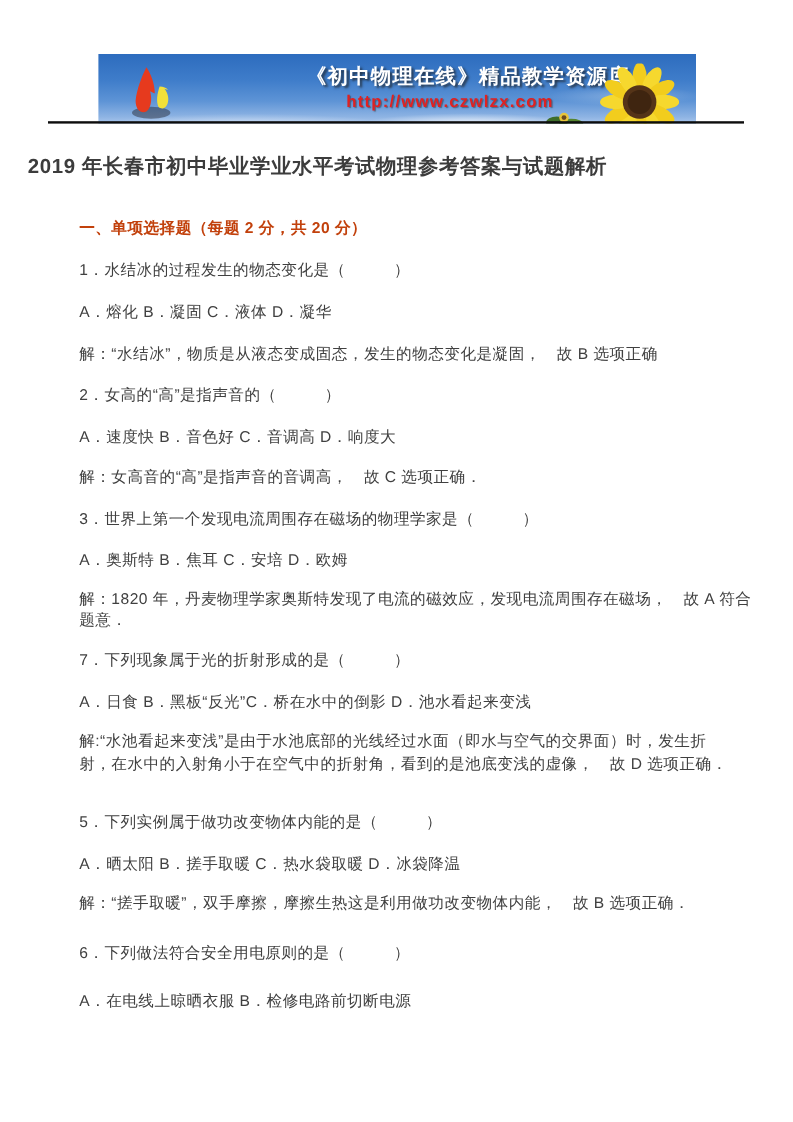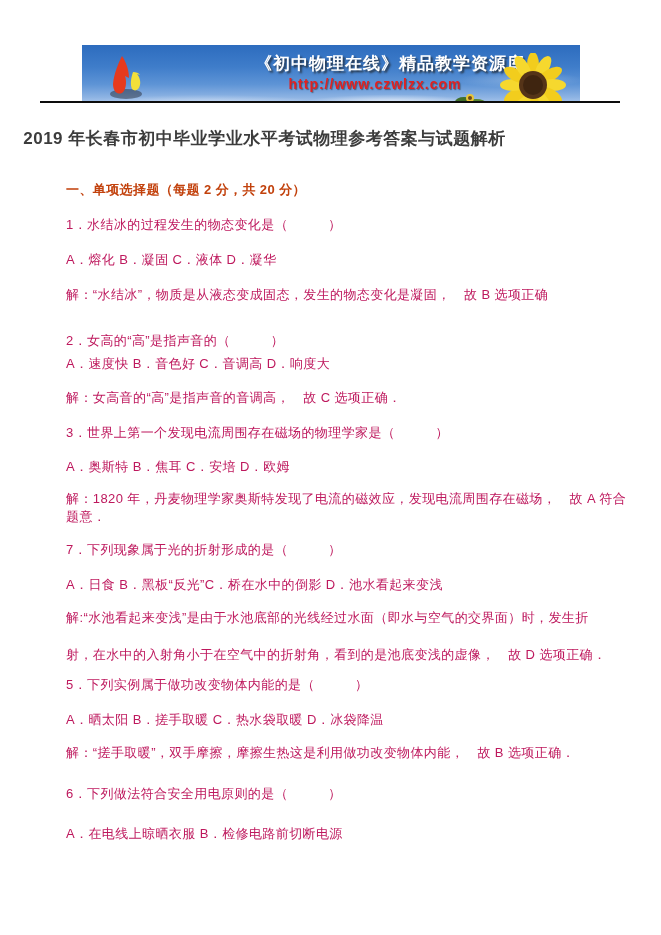--- a/index.html
+++ b/index.html
@@ -52,21 +52,21 @@
   
   .doc-title {
     position: absolute; left: 0; top: 127px; width: 529px;
     text-align: center;
     font-size: 17px; font-weight: bold; color: #3c3c3c;
     letter-spacing: 0.5px;
     white-space: nowrap;
   }
   .ln {
     position: absolute; left: 66px;
-    font-size: 13px; color: #be185d;
+    font-size: 13px; color: #404040;
     letter-spacing: 0.4px;
     white-space: nowrap;
   }
   .ln.bold { font-weight: bold; color: #c2410c; }
 </style>
 </head>
 <body>
 
 <div class="page">
 
@@ -107,33 +107,33 @@
   <div class="rule"></div>
 
   <div class="doc-title">2019 年长春市初中毕业学业水平考试物理参考答案与试题解析</div>
 
   <div class="ln bold" style="top:181px">一、单项选择题（每题 2 分，共 20 分）</div>
 
   <div class="ln" style="top:216px">1．水结冰的过程发生的物态变化是（　　　）</div>
   <div class="ln" style="top:251px">A．熔化 B．凝固 C．液体 D．凝华</div>
   <div class="ln" style="top:286px">解：“水结冰”，物质是从液态变成固态，发生的物态变化是凝固，　故 B 选项正确</div>
 
-  <div class="ln" style="top:332px">2．女高的“高”是指声音的（　　　）</div>
+  <div class="ln" style="top:320px">2．女高的“高”是指声音的（　　　）</div>
   <div class="ln" style="top:355px">A．速度快 B．音色好 C．音调高 D．响度大</div>
   <div class="ln" style="top:389px">解：女高音的“高”是指声音的音调高，　故 C 选项正确．</div>
 
   <div class="ln" style="top:424px">3．世界上第一个发现电流周围存在磁场的物理学家是（　　　）</div>
   <div class="ln" style="top:458px">A．奥斯特 B．焦耳 C．安培 D．欧姆</div>
   <div class="ln" style="top:490px">解：1820 年，丹麦物理学家奥斯特发现了电流的磁效应，发现电流周围存在磁场，　故 A 符合</div>
   <div class="ln" style="top:508px">题意．</div>
 
   <div class="ln" style="top:541px">7．下列现象属于光的折射形成的是（　　　）</div>
   <div class="ln" style="top:609px">解:“水池看起来变浅”是由于水池底部的光线经过水面（即水与空气的交界面）时，发生折</div>
   <div class="ln" style="top:576px">A．日食 B．黑板“反光”C．桥在水中的倒影 D．池水看起来变浅</div>
-  <div class="ln" style="top:646px">射，在水中的入射角小于在空气中的折射角，看到的是池底变浅的虚像，　故 D 选项正确．</div>
+  <div class="ln" style="top:628px">射，在水中的入射角小于在空气中的折射角，看到的是池底变浅的虚像，　故 D 选项正确．</div>
 
   <div class="ln" style="top:676px">5．下列实例属于做功改变物体内能的是（　　　）</div>
   <div class="ln" style="top:711px">A．晒太阳 B．搓手取暖 C．热水袋取暖 D．冰袋降温</div>
   <div class="ln" style="top:744px">解：“搓手取暖”，双手摩擦，摩擦生热这是利用做功改变物体内能，　故 B 选项正确．</div>
 
   <div class="ln" style="top:785px">6．下列做法符合安全用电原则的是（　　　）</div>
   <div class="ln" style="top:825px">A．在电线上晾晒衣服 B．检修电路前切断电源</div>
 
 </div>
 

